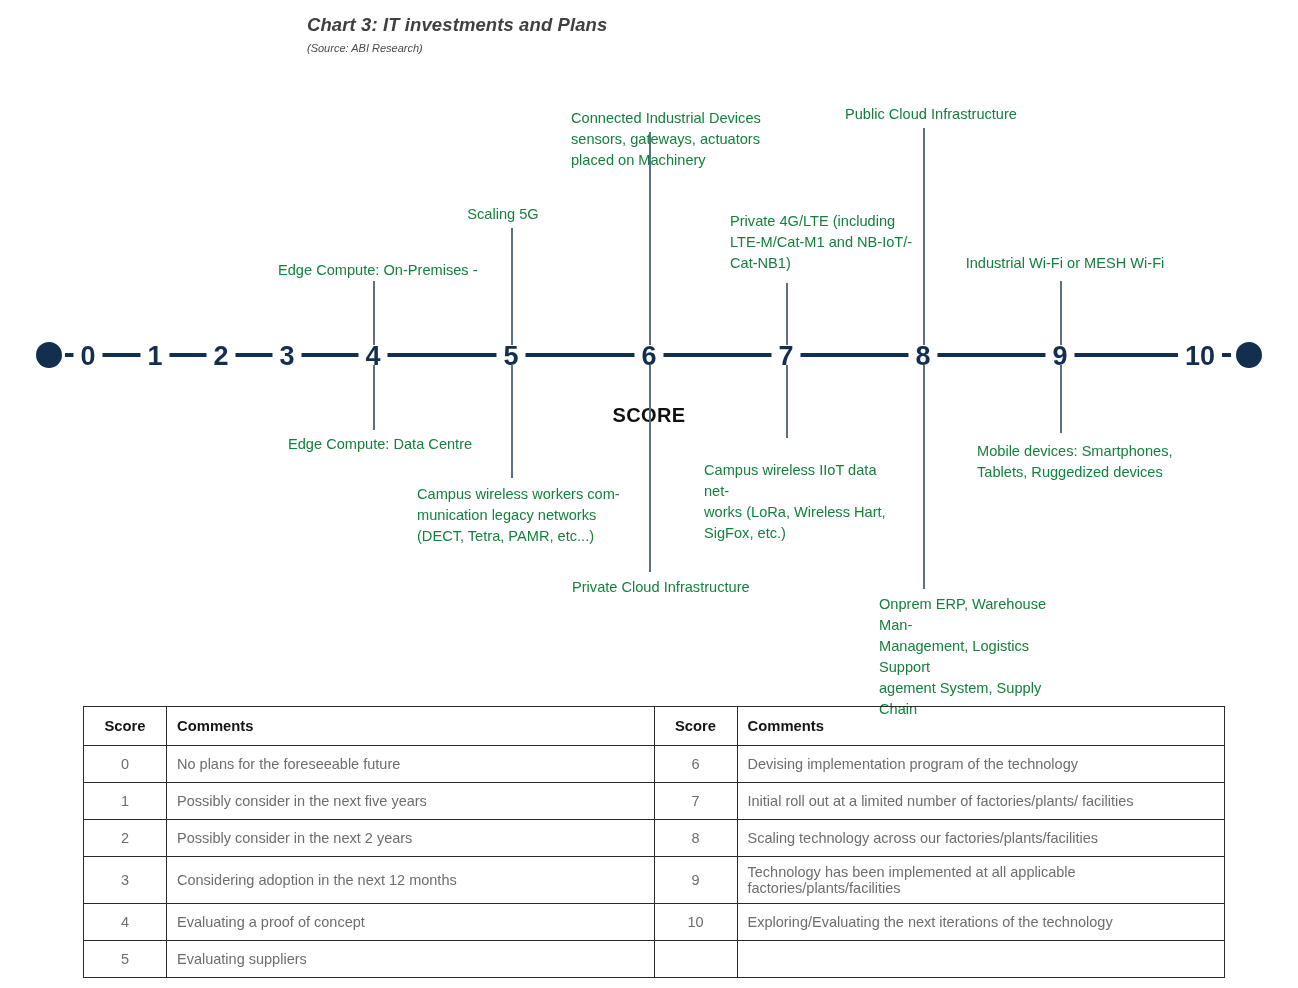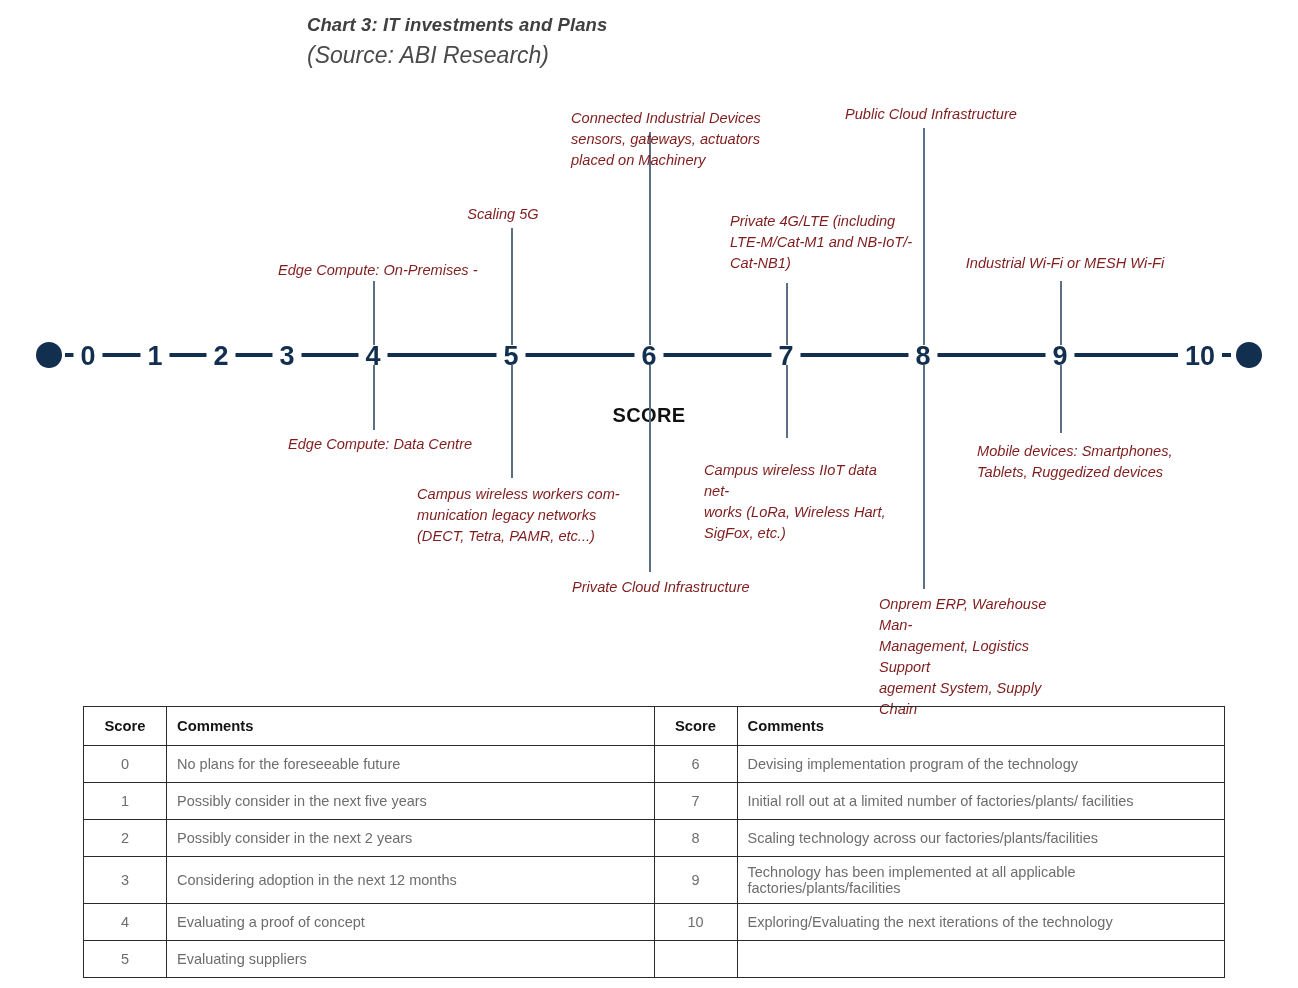--- a/index.html
+++ b/index.html
@@ -14,21 +14,21 @@
   }
   .page{position:relative;width:1298px;height:988px;}
 
   
   #title-block{position:absolute;left:307px;top:14px;}
   #chart-title{
     font-size:18.5px;font-weight:bold;font-style:italic;
     color:#404040;letter-spacing:.1px;white-space:nowrap;margin:0;
   }
   #chart-source{
-    font-size:23px;font-style:italic;color:#4a4a4a;
+    font-size:11px;font-style:italic;color:#4a4a4a;
     white-space:nowrap;margin:6px 0 0 0;
   }
 
   
   #axis-area{position:absolute;left:0;top:0;width:1298px;height:680px;}
   #axis-line{
     position:absolute;left:65px;top:353px;width:1166px;height:4px;
     background:#132f4f;
   }
   .axis-cap{
@@ -42,23 +42,22 @@
     font-size:27px;font-weight:bold;color:#132f4f;
     transform:translateX(-50%);
     background:#ffffff;padding:0 7px;line-height:40px;
     font-family:"Liberation Sans", sans-serif;
   }
   
   .stem{position:absolute;width:1.6px;background:#5b6f85;}
 
   
   .callout{
-    position:absolute;font-size:14.6px;line-height:21px;color:#7f1d1d;
+    position:absolute;font-size:14.6px;line-height:21px;color:#15803d;
     font-family:"Liberation Sans", sans-serif;
-    font-style:italic;
   }
   .callout.center{text-align:center;transform:translateX(-50%);}
   .callout.left{text-align:left;}
 
   #score-word{
     position:absolute;left:649px;top:404px;transform:translateX(-50%);
     font-size:20px;font-weight:bold;color:#111111;letter-spacing:.4px;
   }
 
   

